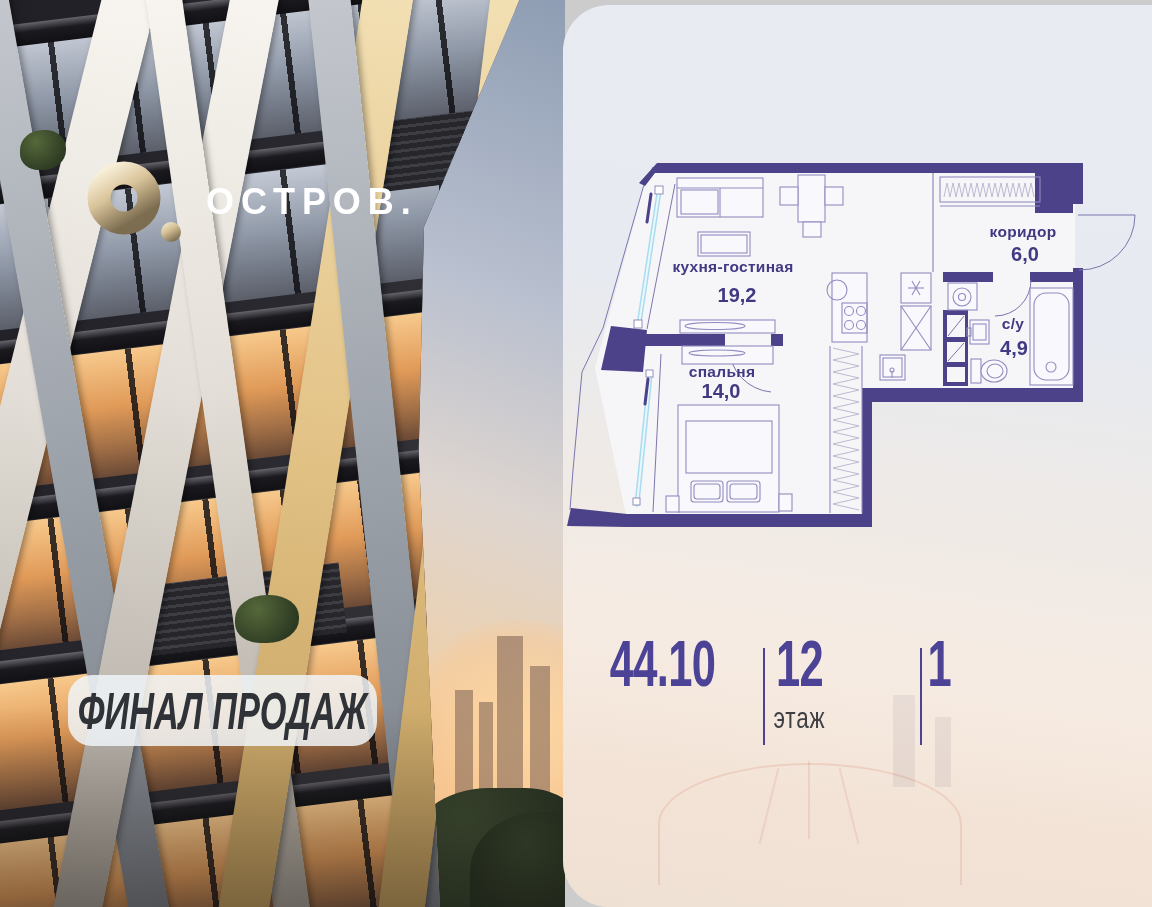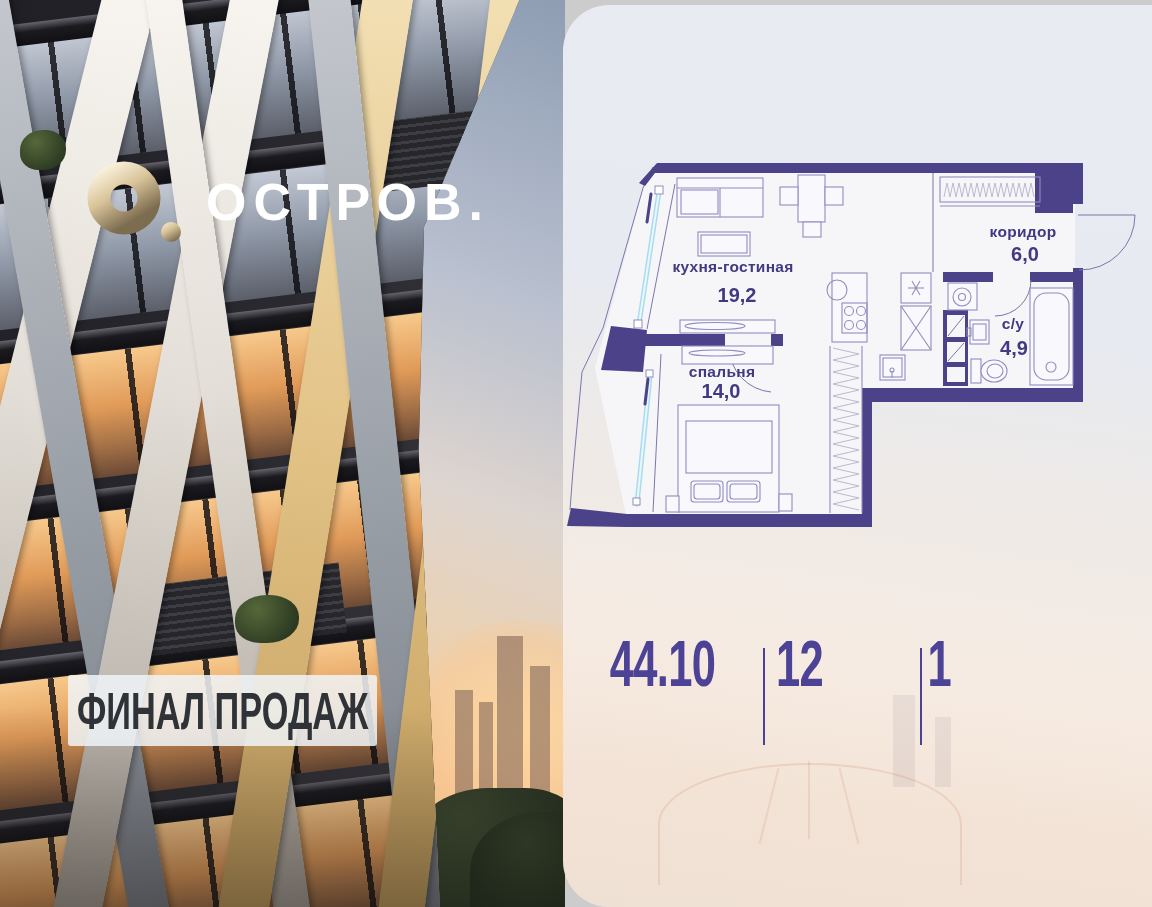--- a/index.html
+++ b/index.html
@@ -35,25 +35,25 @@
        box-shadow:3px 0 6px rgba(0,0,0,.35);}
   .fin.gold{background:linear-gradient(178deg,#f4e3b9 0%,#e3c387 45%,#b9934f 100%);}
   .fin.dark{background:linear-gradient(178deg,#c9ccd2 0%,#9aa0a8 50%,#6f747c 100%);}
   .plant{position:absolute;border-radius:50% 45% 50% 40%;
          background:radial-gradient(circle at 35% 30%,#55683a,#2c3a22 75%);}
   .vignette{position:absolute;inset:0;
          background:linear-gradient(to top,rgba(25,20,18,.42),transparent 22%);}
 
   
   .logo{position:absolute;left:86px;top:158px;display:flex;align-items:center;gap:20px;z-index:5;}
-  .logo-text{color:#fff;font-size:52px;font-weight:700;letter-spacing:7px;}
-
-  
-  .badge{position:absolute;left:68px;top:675px;width:309px;height:71px;border-radius:3px;
-         background:rgba(240,244,248,.85);display:flex;align-items:center;justify-content:center;z-index:5;}
+  .logo-text{color:#fff;font-size:36px;font-weight:700;letter-spacing:7px;}
+
+  
+  .badge{position:absolute;left:68px;top:675px;width:309px;height:71px;border-radius:24px;
+         background:rgba(240,244,248,.85);display:flex;align-items:center;justify-content:center;z-index:5;font-style:italic;}
   .badge span{display:inline-block;transform:scaleX(.66);white-space:nowrap;
          font-size:52px;font-weight:700;color:#2f3237;letter-spacing:0;}
 
   
   .card{position:absolute;left:563px;top:5px;right:0;bottom:0;
         border-radius:46px 0 0 46px;overflow:hidden;
         background:linear-gradient(188deg,#e8ebf2 0%,#e7eaf0 35%,#efeae6 55%,
                    #f6ebe2 72%,#f3e3d6 86%,#efe0d4 100%);}
   .hint-bridge{position:absolute;left:95px;top:758px;width:300px;height:120px;
         border:2px solid rgba(190,85,55,.14);border-bottom:none;border-radius:50% 50% 0 0;}
@@ -299,19 +299,20 @@
     <text class="room-area" x="449" y="215">4,9</text>
   </svg>
 
   <div class="stats">
     <div class="stat" style="left:22px;width:200px;">
       <div class="num">44.10</div>
     </div>
     <div class="divider" style="left:200px;"></div>
     <div class="stat" style="left:202px;width:164px;">
       <div class="num">12</div>
+      <div class="lab"><span>этаж</span></div>
     </div>
     <div class="divider" style="left:357px;"></div>
     <div class="stat" style="left:359px;width:200px;">
       <div class="num">1</div>
     </div>
   </div>
 </div>
 
 </body></html>

